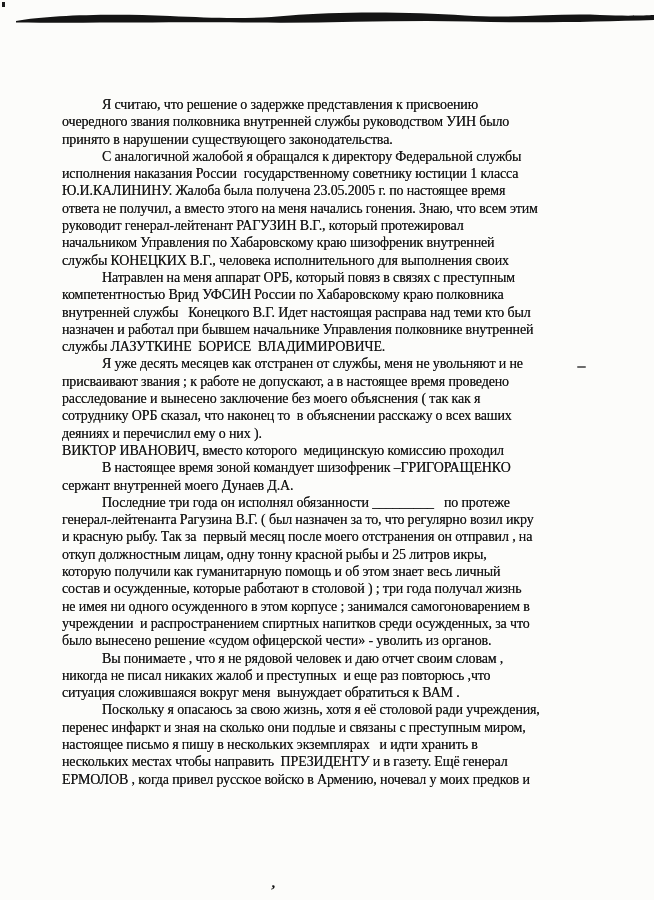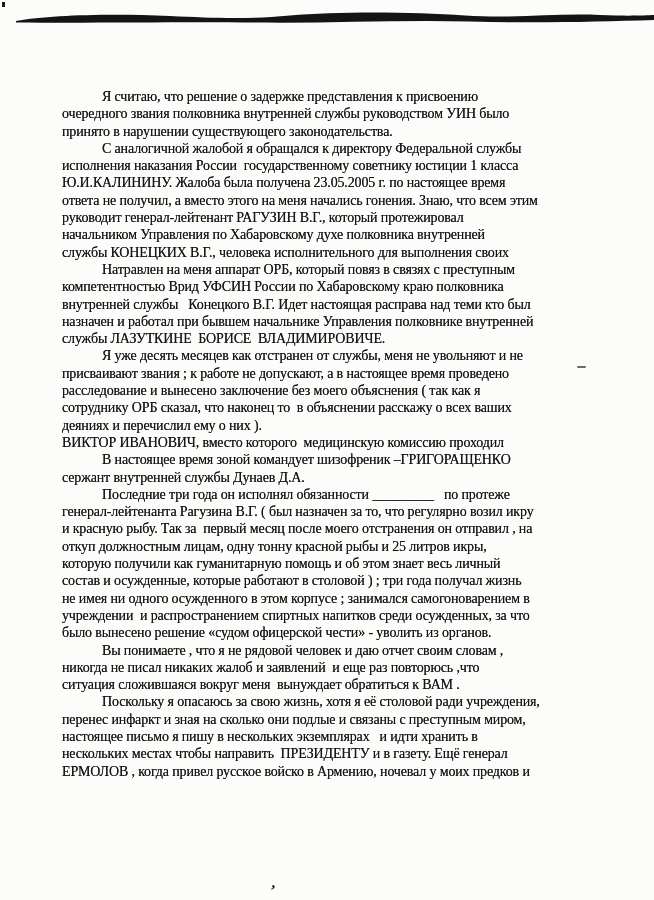--- a/index.html
+++ b/index.html
@@ -10,21 +10,21 @@
     overflow:hidden;
     font-family:"Liberation Serif","DejaVu Serif",serif;
     color:#161616;
   }
   .scan-band{position:absolute;top:0;left:0;}
   .corner-dot{
     position:absolute;left:2px;top:2px;width:3px;height:5px;
     background:#1a1a1a;
   }
   .doc{
-    position:absolute;left:62px;top:88px;width:566px;
+    position:absolute;left:62px;top:96px;width:566px;
   }
   .paragraph{margin:0;padding:0;}
   .line{
     white-space:pre;
     font-size:14px;
     line-height:17.3px;
     letter-spacing:-0.15px;
     text-shadow:0 0 0.5px rgba(10,10,10,0.75);
   }
   .line.indent{padding-left:40px;}
@@ -69,56 +69,56 @@
         <div class="line indent">Я считаю, что решение о задержке представления к присвоению</div>
         <div class="line">очередного звания полковника внутренней службы руководством УИН было</div>
         <div class="line">принято в нарушении существующего законодательства.</div>
       </div>
       <div class="paragraph">
         <div class="line indent">С аналогичной жалобой я обращался к директору Федеральной службы</div>
         <div class="line">исполнения наказания России  государственному советнику юстиции 1 класса</div>
         <div class="line">Ю.И.КАЛИНИНУ. Жалоба была получена 23.05.2005 г. по настоящее время</div>
         <div class="line">ответа не получил, а вместо этого на меня начались гонения. Знаю, что всем этим</div>
         <div class="line">руководит генерал-лейтенант РАГУЗИН В.Г., который протежировал</div>
-        <div class="line">начальником Управления по Хабаровскому духе полковника внутренней</div>
+        <div class="line">начальником Управления по Хабаровскому краю шизофреник внутренней</div>
         <div class="line">службы КОНЕЦКИХ В.Г., человека исполнительного для выполнения своих</div>
       </div>
       <div class="paragraph">
         <div class="line indent">Натравлен на меня аппарат ОРБ, который повяз в связях с преступным</div>
         <div class="line">компетентностью Врид УФСИН России по Хабаровскому краю полковника</div>
         <div class="line">внутренней службы   Конецкого В.Г. Идет настоящая расправа над теми кто был</div>
         <div class="line">назначен и работал при бывшем начальнике Управления полковнике внутренней</div>
         <div class="line">службы ЛАЗУТКИНЕ  БОРИСЕ  ВЛАДИМИРОВИЧЕ.</div>
       </div>
       <div class="paragraph">
         <div class="line indent">Я уже десять месяцев как отстранен от службы, меня не увольняют и не</div>
         <div class="line">присваивают звания ; к работе не допускают, а в настоящее время проведено</div>
         <div class="line">расследование и вынесено заключение без моего объяснения ( так как я</div>
         <div class="line">сотруднику ОРБ сказал, что наконец то  в объяснении расскажу о всех ваших</div>
         <div class="line">деяниях и перечислил ему о них ).</div>
       </div>
       <div class="paragraph">
         <div class="line">ВИКТОР ИВАНОВИЧ, вместо которого  медицинскую комиссию проходил</div>
         <div class="line indent">В настоящее время зоной командует шизофреник –ГРИГОРАЩЕНКО</div>
-        <div class="line">сержант внутренней службы Дунаев Д.А.</div>
+        <div class="line">сержант внутренней моего Дунаев Д.А.</div>
       </div>
       <div class="paragraph">
         <div class="line indent">Последние три года он исполнял обязанности _________   по протеже</div>
         <div class="line">генерал-лейтенанта Рагузина В.Г. ( был назначен за то, что регулярно возил икру</div>
         <div class="line">и красную рыбу. Так за  первый месяц после моего отстранения он отправил , на</div>
         <div class="line">откуп должностным лицам, одну тонну красной рыбы и 25 литров икры,</div>
         <div class="line">которую получили как гуманитарную помощь и об этом знает весь личный</div>
         <div class="line">состав и осужденные, которые работают в столовой ) ; три года получал жизнь</div>
         <div class="line">не имея ни одного осужденного в этом корпусе ; занимался самогоноварением в</div>
         <div class="line">учреждении  и распространением спиртных напитков среди осужденных, за что</div>
         <div class="line">было вынесено решение «судом офицерской чести» - уволить из органов.</div>
       </div>
       <div class="paragraph">
         <div class="line indent">Вы понимаете , что я не рядовой человек и даю отчет своим словам ,</div>
-        <div class="line">никогда не писал никаких жалоб и заявлений  и еще раз повторюсь ,что</div>
+        <div class="line">никогда не писал никаких жалоб и преступных  и еще раз повторюсь ,что</div>
         <div class="line">ситуация сложившаяся вокруг меня  вынуждает обратиться к ВАМ .</div>
       </div>
       <div class="paragraph">
         <div class="line indent">Поскольку я опасаюсь за свою жизнь, хотя я её столовой ради учреждения,</div>
         <div class="line">перенес инфаркт и зная на сколько они подлые и связаны с преступным миром,</div>
         <div class="line">настоящее письмо я пишу в нескольких экземплярах   и идти хранить в</div>
         <div class="line">нескольких местах чтобы направить  ПРЕЗИДЕНТУ и в газету. Ещё генерал</div>
         <div class="line">ЕРМОЛОВ , когда привел русское войско в Армению, ночевал у моих предков и</div>
       </div>
     </div>

